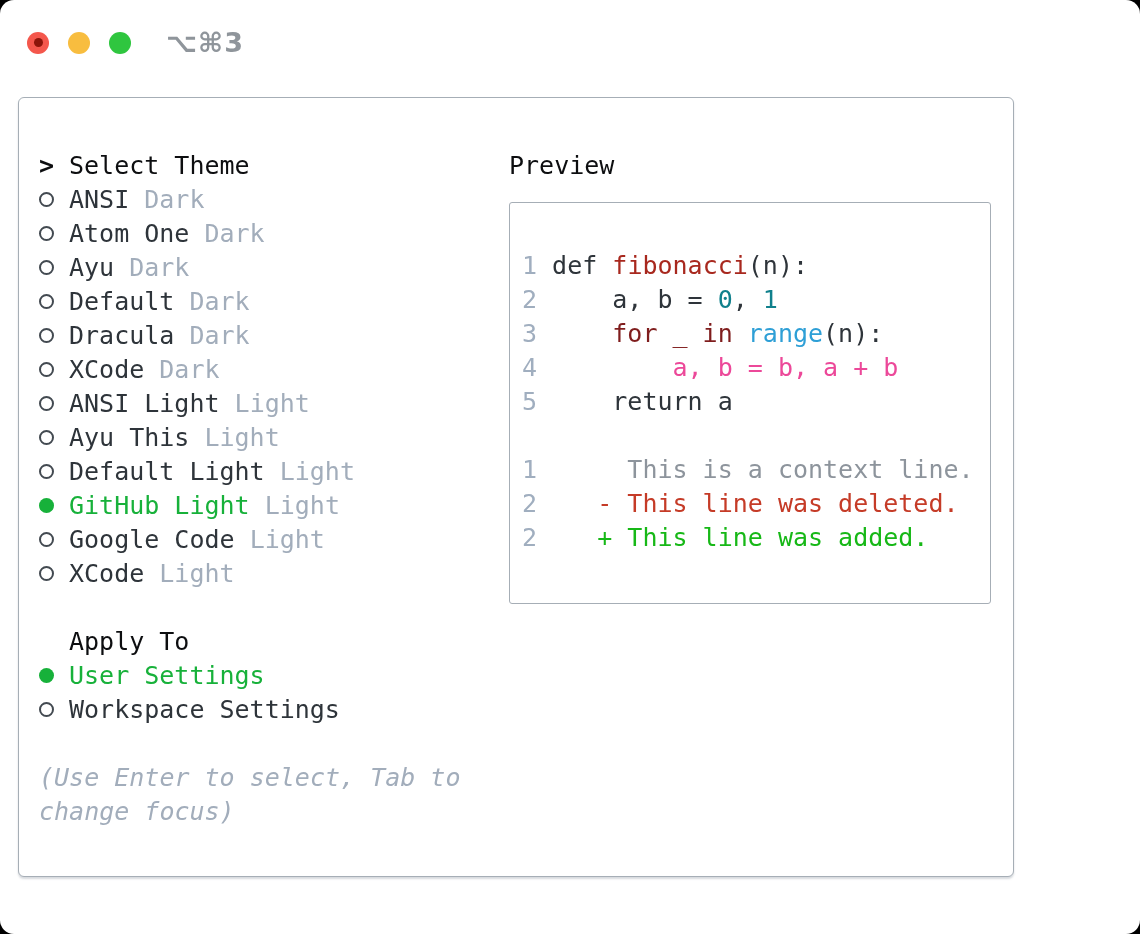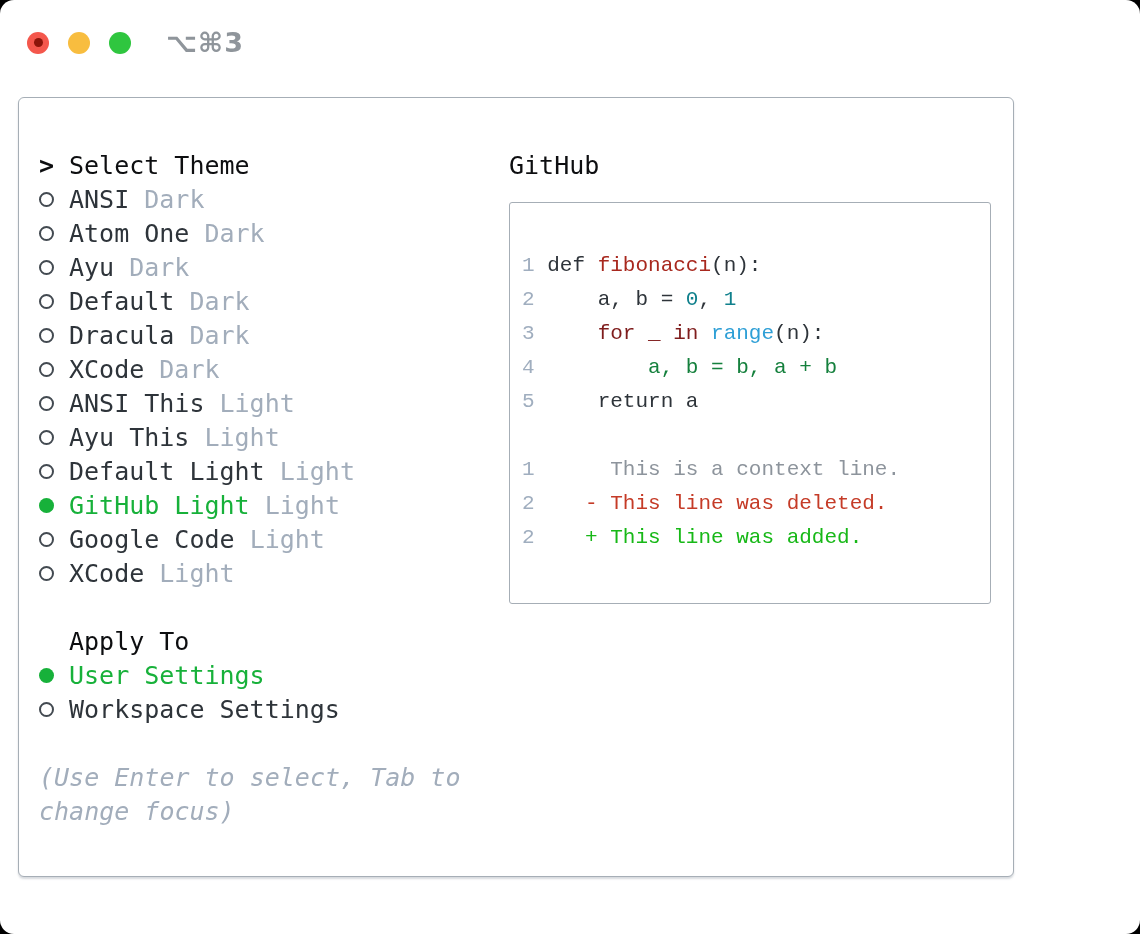--- a/index.html
+++ b/index.html
@@ -28,21 +28,21 @@
   .hdr{font-weight:normal;color:var(--header,#0d0e10);}
   .prompt-cell{font-weight:bold;color:var(--header,#0d0e10);}
   .green{color:var(--accent,#17b13a);}
   .t-variant{color:var(--muted,#a2adbb);}
   .hint{color:var(--muted,#a2adbb);font-style:italic;}
   
   .col-right{position:absolute;left:490px;top:50px;}
   .preview-box{position:absolute;left:490px;top:104px;width:482px;height:402px;
                border:1.5px solid var(--border,#a6aeb6);border-radius:3px;
                padding:46px 0 0 12px;box-sizing:border-box;background:#fff;}
-  .code-line{height:34px;line-height:34px;font-size:21px;white-space:pre;font-family:Liberation Mono, monospace;}
+  .code-line{height:34px;line-height:34px;font-size:25px;white-space:pre;}
 </style>
 </head>
 <body>
 
 <div class="window">
 
   <div class="titlebar">
     <span class="tl tl-red">
       <span class="tl-dot"></span>
     </span>
@@ -59,21 +59,21 @@
         <span class="hdr">Select Theme</span>
       </div>
 
       <div id="theme-list">
           <div class="row"><span class="bullet"><span class="circle unsel"></span></span><span>ANSI </span><span class="t-variant">Dark</span></div>
           <div class="row"><span class="bullet"><span class="circle unsel"></span></span><span>Atom One </span><span class="t-variant">Dark</span></div>
           <div class="row"><span class="bullet"><span class="circle unsel"></span></span><span>Ayu </span><span class="t-variant">Dark</span></div>
           <div class="row"><span class="bullet"><span class="circle unsel"></span></span><span>Default </span><span class="t-variant">Dark</span></div>
           <div class="row"><span class="bullet"><span class="circle unsel"></span></span><span>Dracula </span><span class="t-variant">Dark</span></div>
           <div class="row"><span class="bullet"><span class="circle unsel"></span></span><span>XCode </span><span class="t-variant">Dark</span></div>
-          <div class="row"><span class="bullet"><span class="circle unsel"></span></span><span>ANSI This </span><span class="t-variant">Light</span></div>
+          <div class="row"><span class="bullet"><span class="circle unsel"></span></span><span>ANSI Light </span><span class="t-variant">Light</span></div>
           <div class="row"><span class="bullet"><span class="circle unsel"></span></span><span>Ayu This </span><span class="t-variant">Light</span></div>
           <div class="row"><span class="bullet"><span class="circle unsel"></span></span><span>Default Light </span><span class="t-variant">Light</span></div>
           <div class="row"><span class="bullet"><span class="circle sel"></span></span><span class="green">GitHub Light </span><span class="t-variant">Light</span></div>
           <div class="row"><span class="bullet"><span class="circle unsel"></span></span><span>Google Code </span><span class="t-variant">Light</span></div>
           <div class="row"><span class="bullet"><span class="circle unsel"></span></span><span>XCode </span><span class="t-variant">Light</span></div>
         </div>
 
       <div class="row"></div>
 
       <div class="row">
@@ -86,28 +86,28 @@
           <div class="row"><span class="bullet"><span class="circle unsel"></span></span><span>Workspace Settings</span></div>
         </div>
 
       <div class="row"></div>
 
       <div class="row hint">(Use Enter to select, Tab to</div>
       <div class="row hint">change focus)</div>
     </div>
 
     <div class="col-right">
-      <div class="row"><span class="hdr">GitHub</span></div>
+      <div class="row"><span class="hdr">Preview</span></div>
     </div>
 
     <div class="preview-box" id="preview-box">
         <div class="code-line"><span style="color: rgb(160, 174, 191);">1 </span><span style="color: rgb(46, 52, 58);">def </span><span style="color: rgb(168, 40, 30);">fibonacci</span><span style="color: rgb(46, 52, 58);">(n):</span></div>
         <div class="code-line"><span style="color: rgb(160, 174, 191);">2 </span><span style="color: rgb(46, 52, 58);">    a, b = </span><span style="color: rgb(16, 128, 140);">0</span><span style="color: rgb(46, 52, 58);">, </span><span style="color: rgb(16, 128, 140);">1</span></div>
         <div class="code-line"><span style="color: rgb(160, 174, 191);">3 </span><span style="color: #7f1d1d;">    for _ in </span><span style="color: rgb(46, 159, 214);">range</span><span style="color: rgb(46, 52, 58);">(n):</span></div>
-        <div class="code-line"><span style="color: rgb(160, 174, 191);">4 </span><span style="color: #15803d;">        a, b = b, a + b</span></div>
+        <div class="code-line"><span style="color: rgb(160, 174, 191);">4 </span><span style="color: #ec4899;">        a, b = b, a + b</span></div>
         <div class="code-line"><span style="color: rgb(160, 174, 191);">5 </span><span style="color: rgb(46, 52, 58);">    return a</span></div>
         <div class="code-line">&nbsp;</div>
         <div class="code-line"><span style="color: rgb(160, 174, 191);">1 </span><span style="color: rgb(141, 148, 156);">     This is a context line.</span></div>
         <div class="code-line"><span style="color: rgb(160, 174, 191);">2 </span><span style="color: rgb(197, 59, 39);">   - This line was deleted.</span></div>
         <div class="code-line"><span style="color: rgb(160, 174, 191);">2 </span><span style="color: rgb(23, 184, 23);">   + This line was added.</span></div>
       </div>
 
   </div>
 </div>
 

